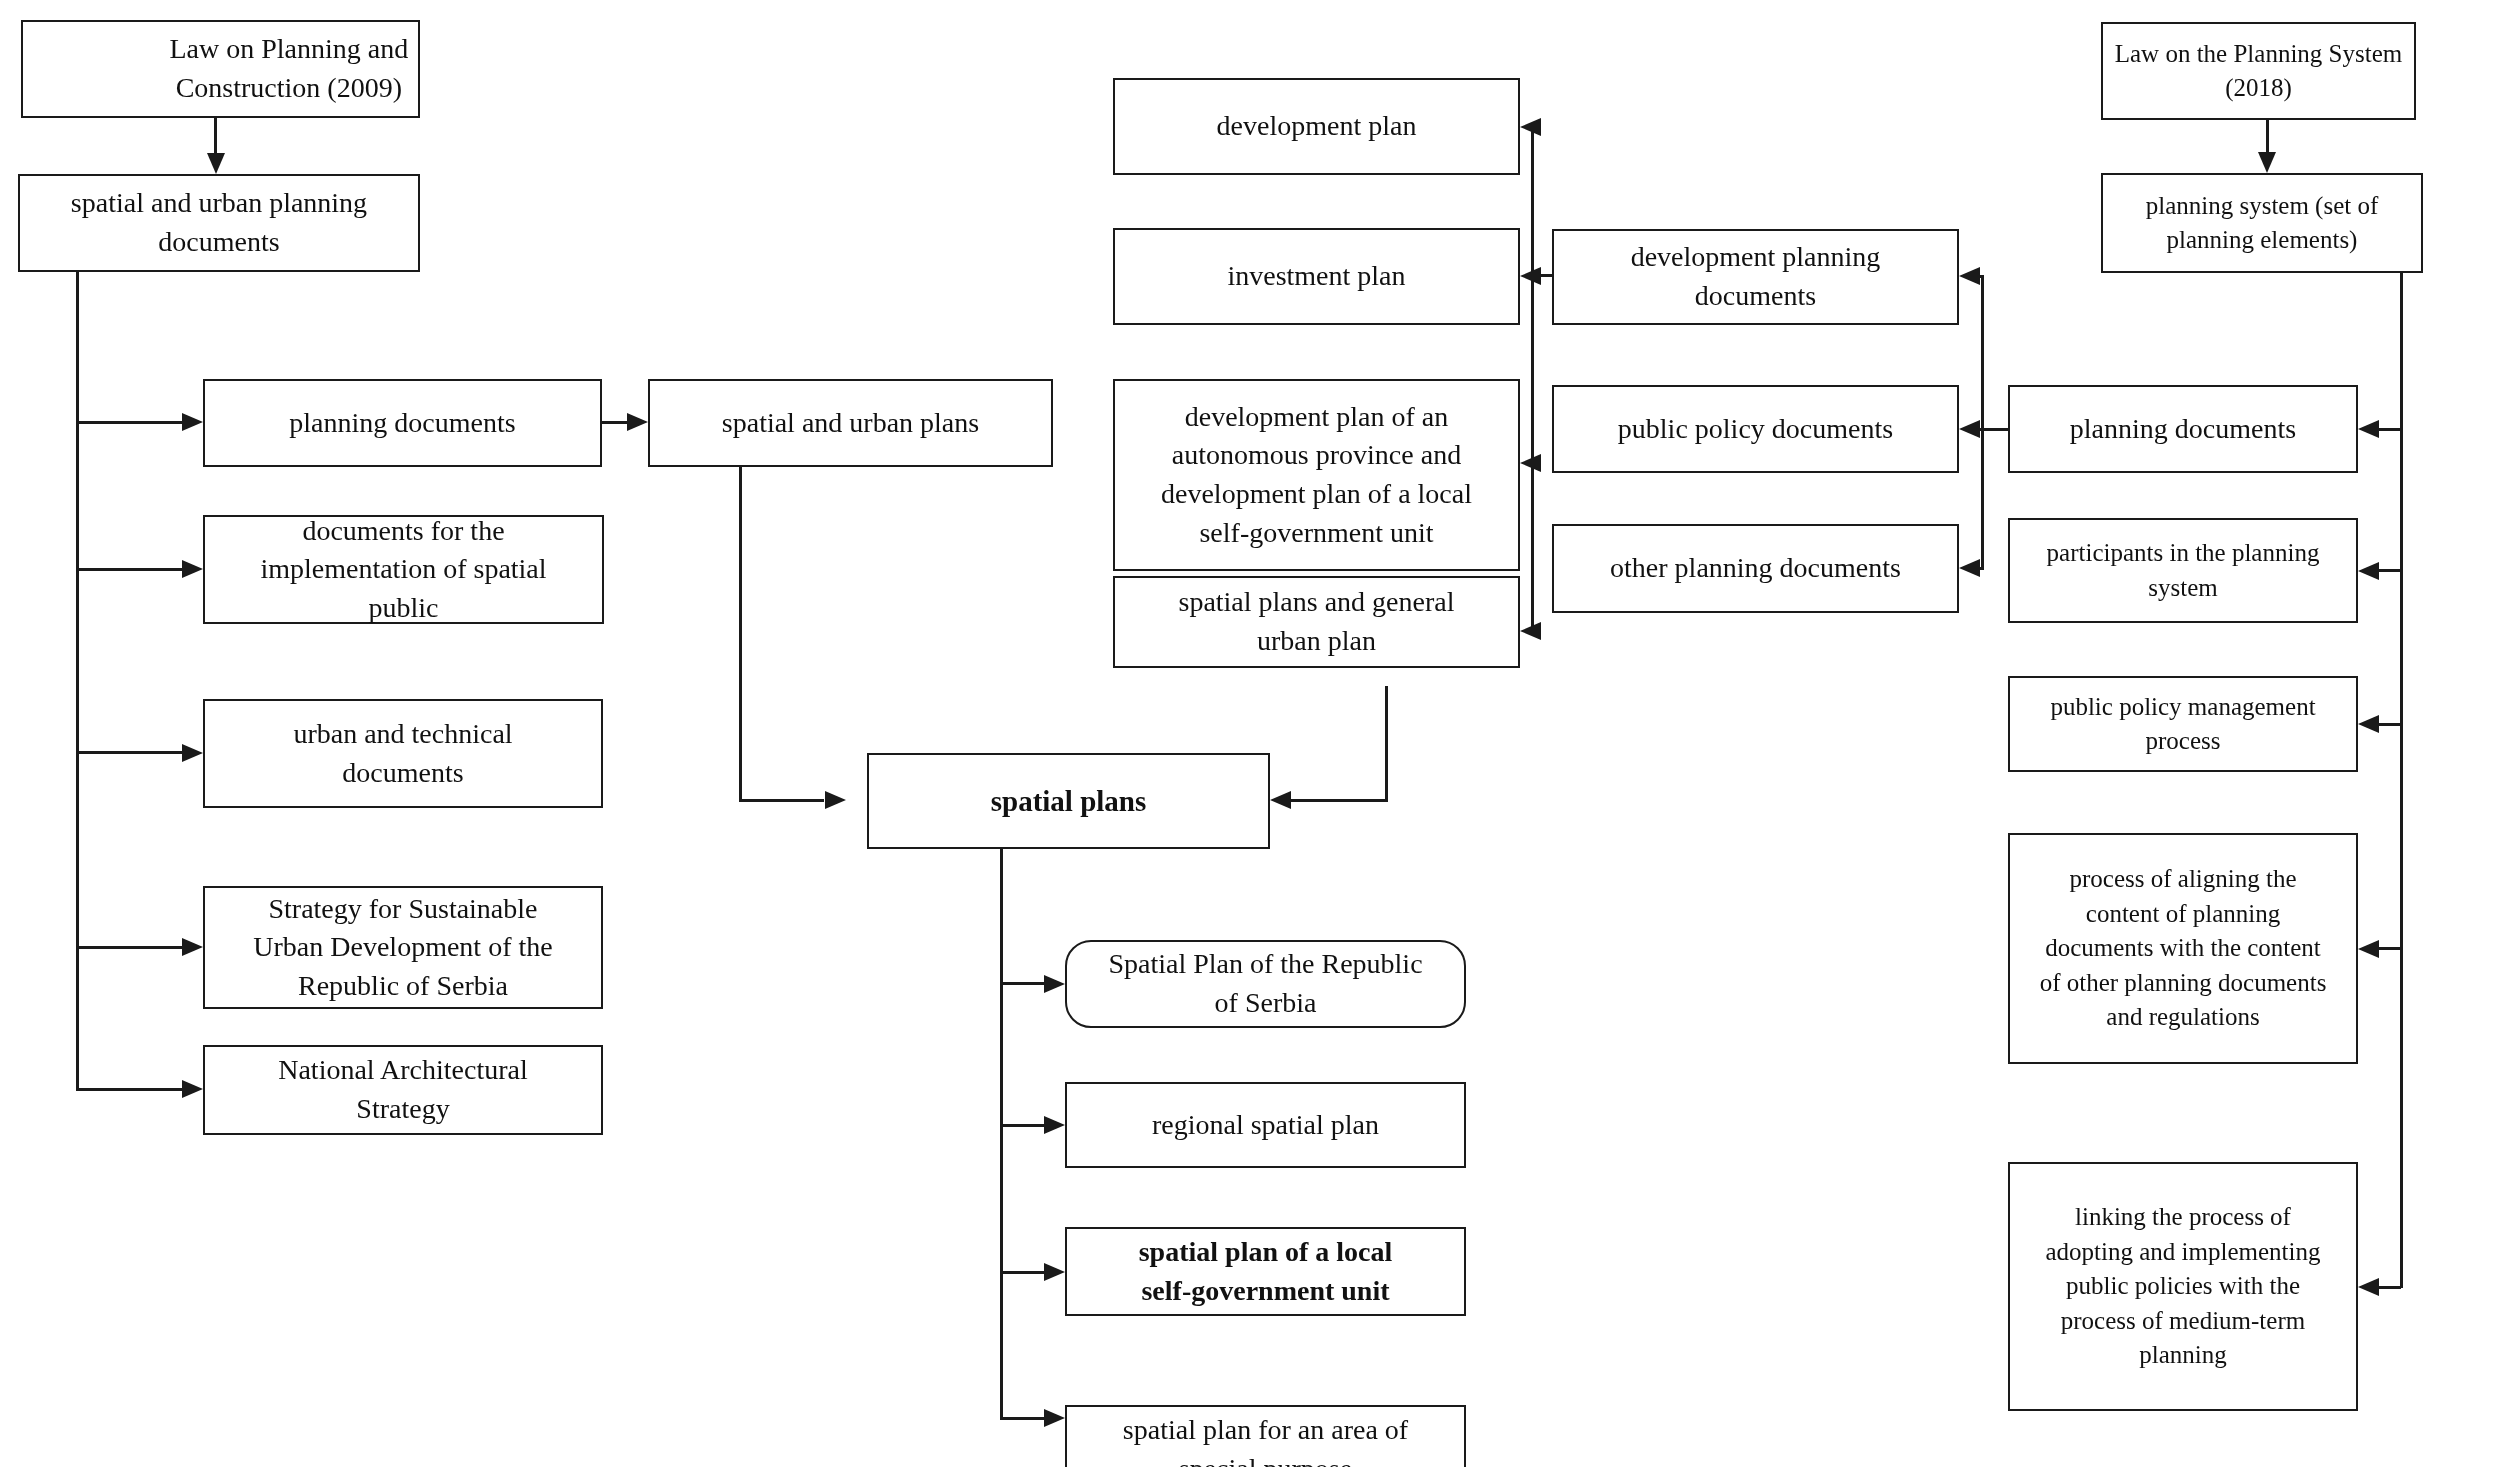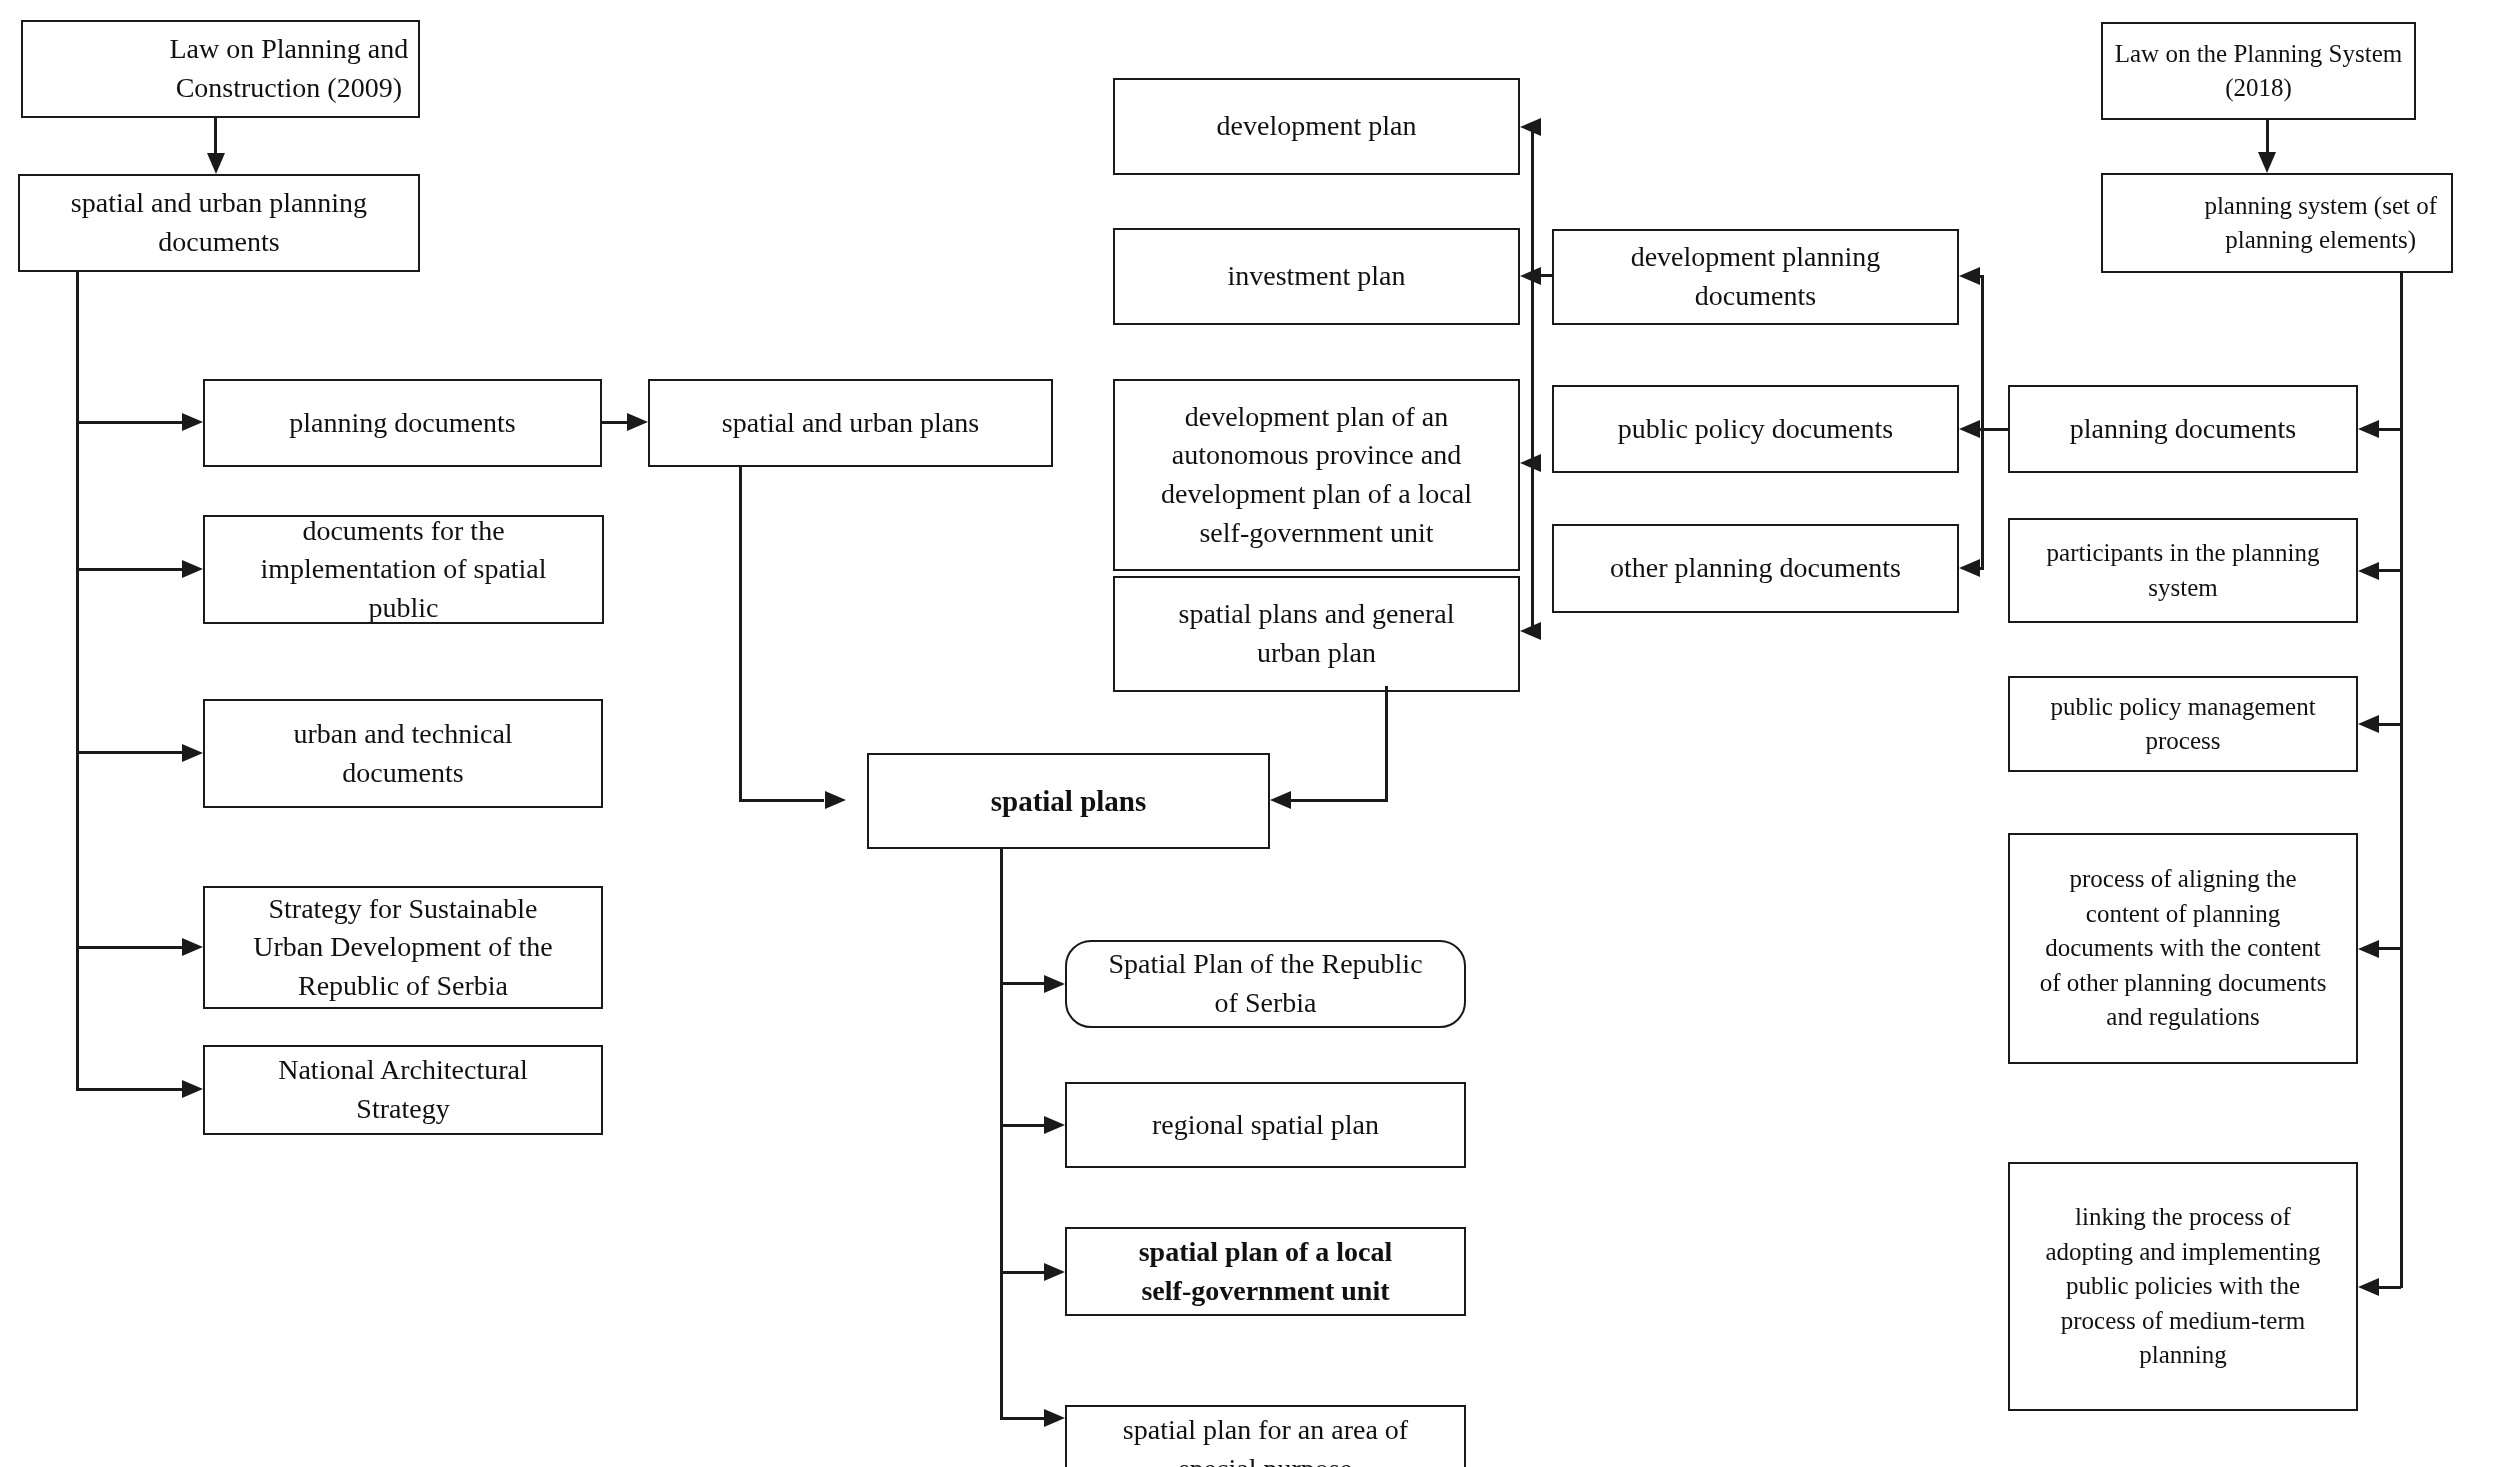--- a/index.html
+++ b/index.html
@@ -82,21 +82,21 @@
     <span>investment plan</span>
   </div>
 
   <div class="node" style="left:1113px;top:379px;width:407px;height:192px;">
     <span>development plan of an
 autonomous province and
 development plan of a local
 self-government unit</span>
   </div>
 
-  <div class="node" style="left:1113px;top:576px;width:407px;height:116px;">
+  <div class="node" style="left:1113px;top:576px;width:407px;height:92px;">
     <span>spatial plans and general
 urban plan</span>
   </div>
 
   <div class="node bold" style="left:867px;top:753px;width:403px;height:96px;font-size:29px;">
     <span>spatial plans</span>
   </div>
 
   <div class="node" style="left:1065px;top:940px;width:401px;height:88px;border-radius:26px;">
     <span>Spatial Plan of the Republic
@@ -128,21 +128,21 @@
 
   <div class="node" style="left:1552px;top:524px;width:407px;height:89px;">
     <span>other planning documents</span>
   </div>
 
   <div class="node fs36" style="left:2101px;top:22.4px;width:315px;height:98px;padding:0 4.2px;">
     <span>Law on the Planning System
 (2018)</span>
   </div>
 
-  <div class="node fs36" style="left:2101px;top:173px;width:352px;height:100px;padding:0 14px;justify-content:flex-end;">
+  <div class="node fs36" style="left:2101px;top:173px;width:322px;height:100px;padding:0 14px;">
     <span>planning system (set of
 planning elements)</span>
   </div>
 
   <div class="node" style="left:2008px;top:385px;width:350px;height:88px;padding:0 5.6px;">
     <span>planning documents</span>
   </div>
 
   <div class="node fs36" style="left:2008px;top:518px;width:350px;height:105px;padding:0 5.6px;">
     <span>participants in the planning

